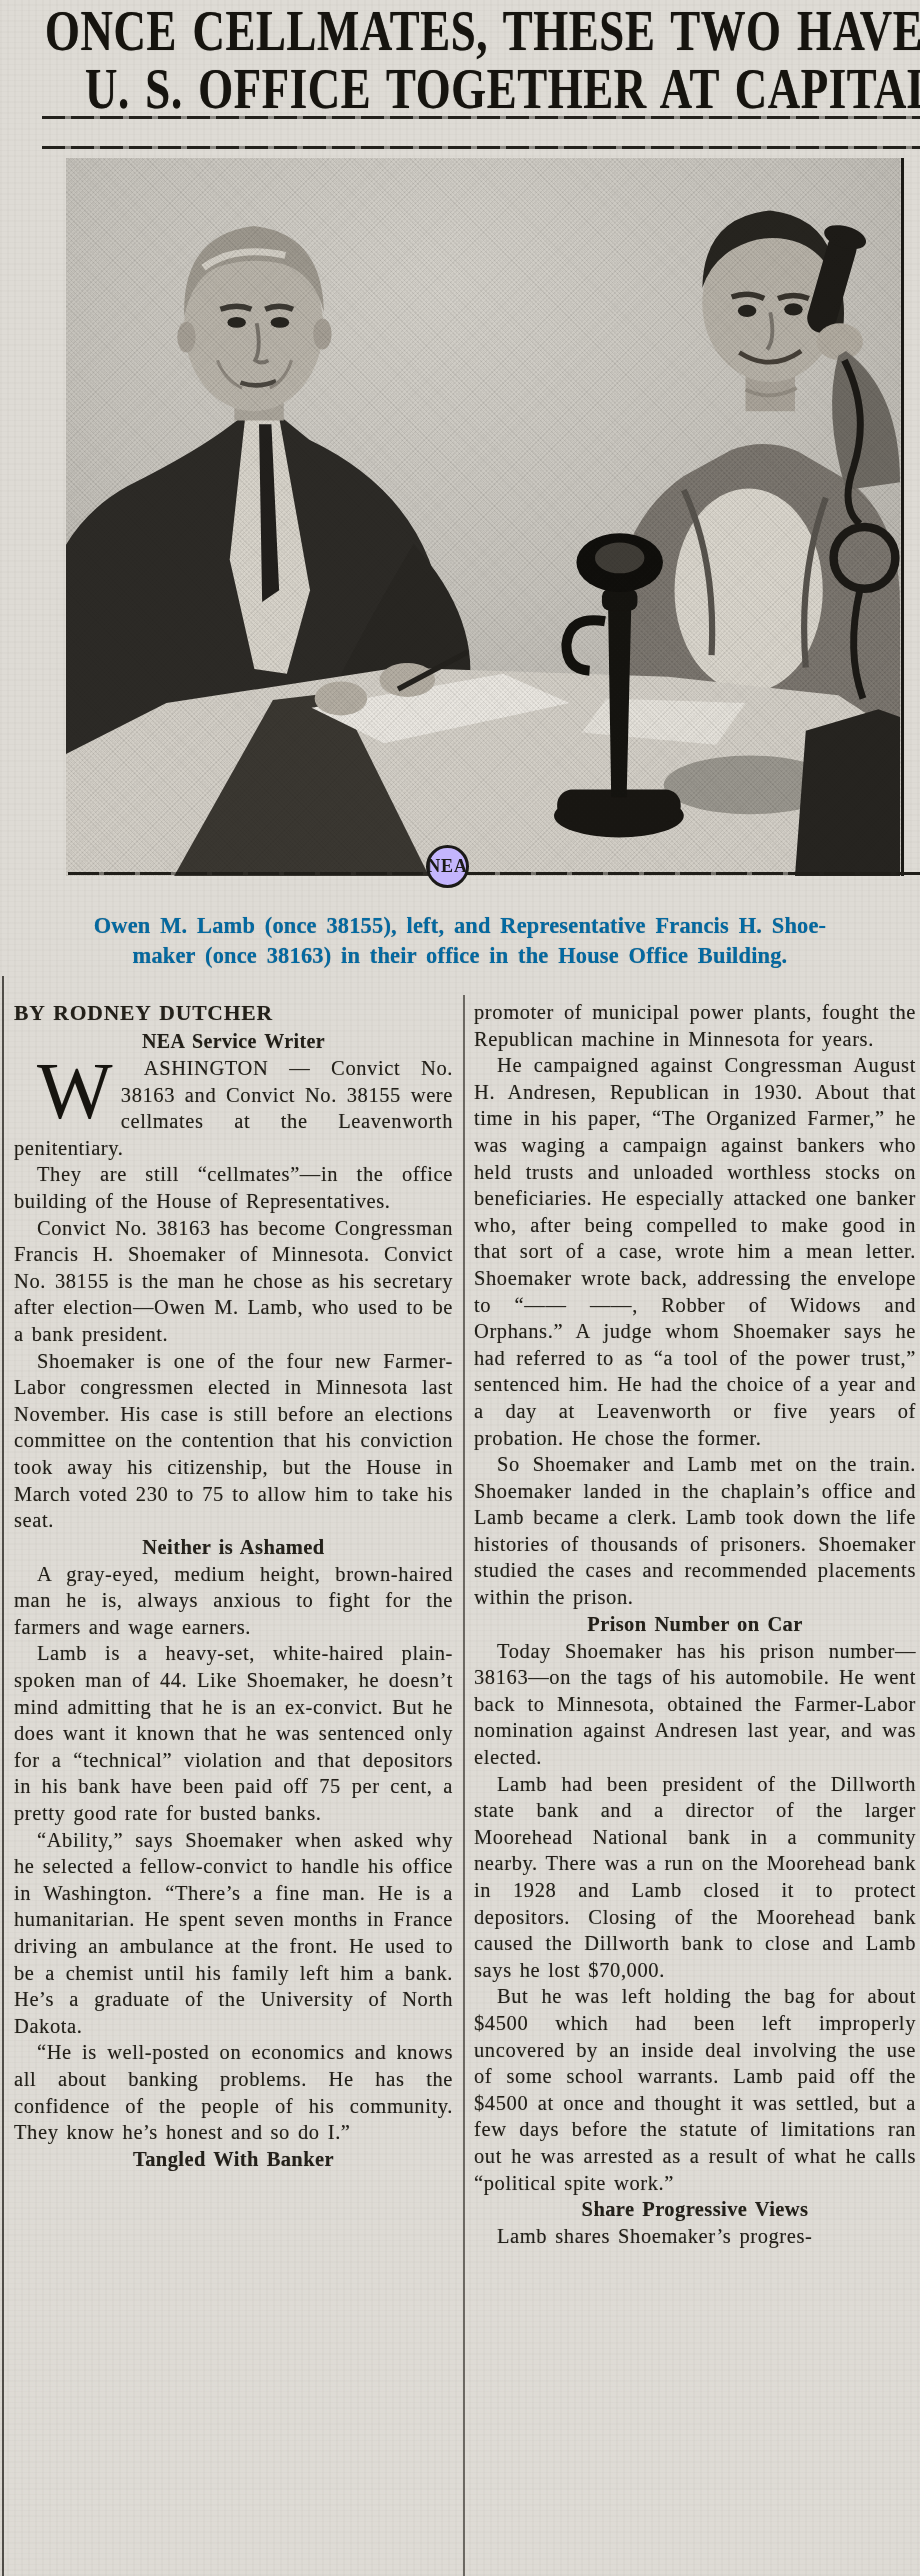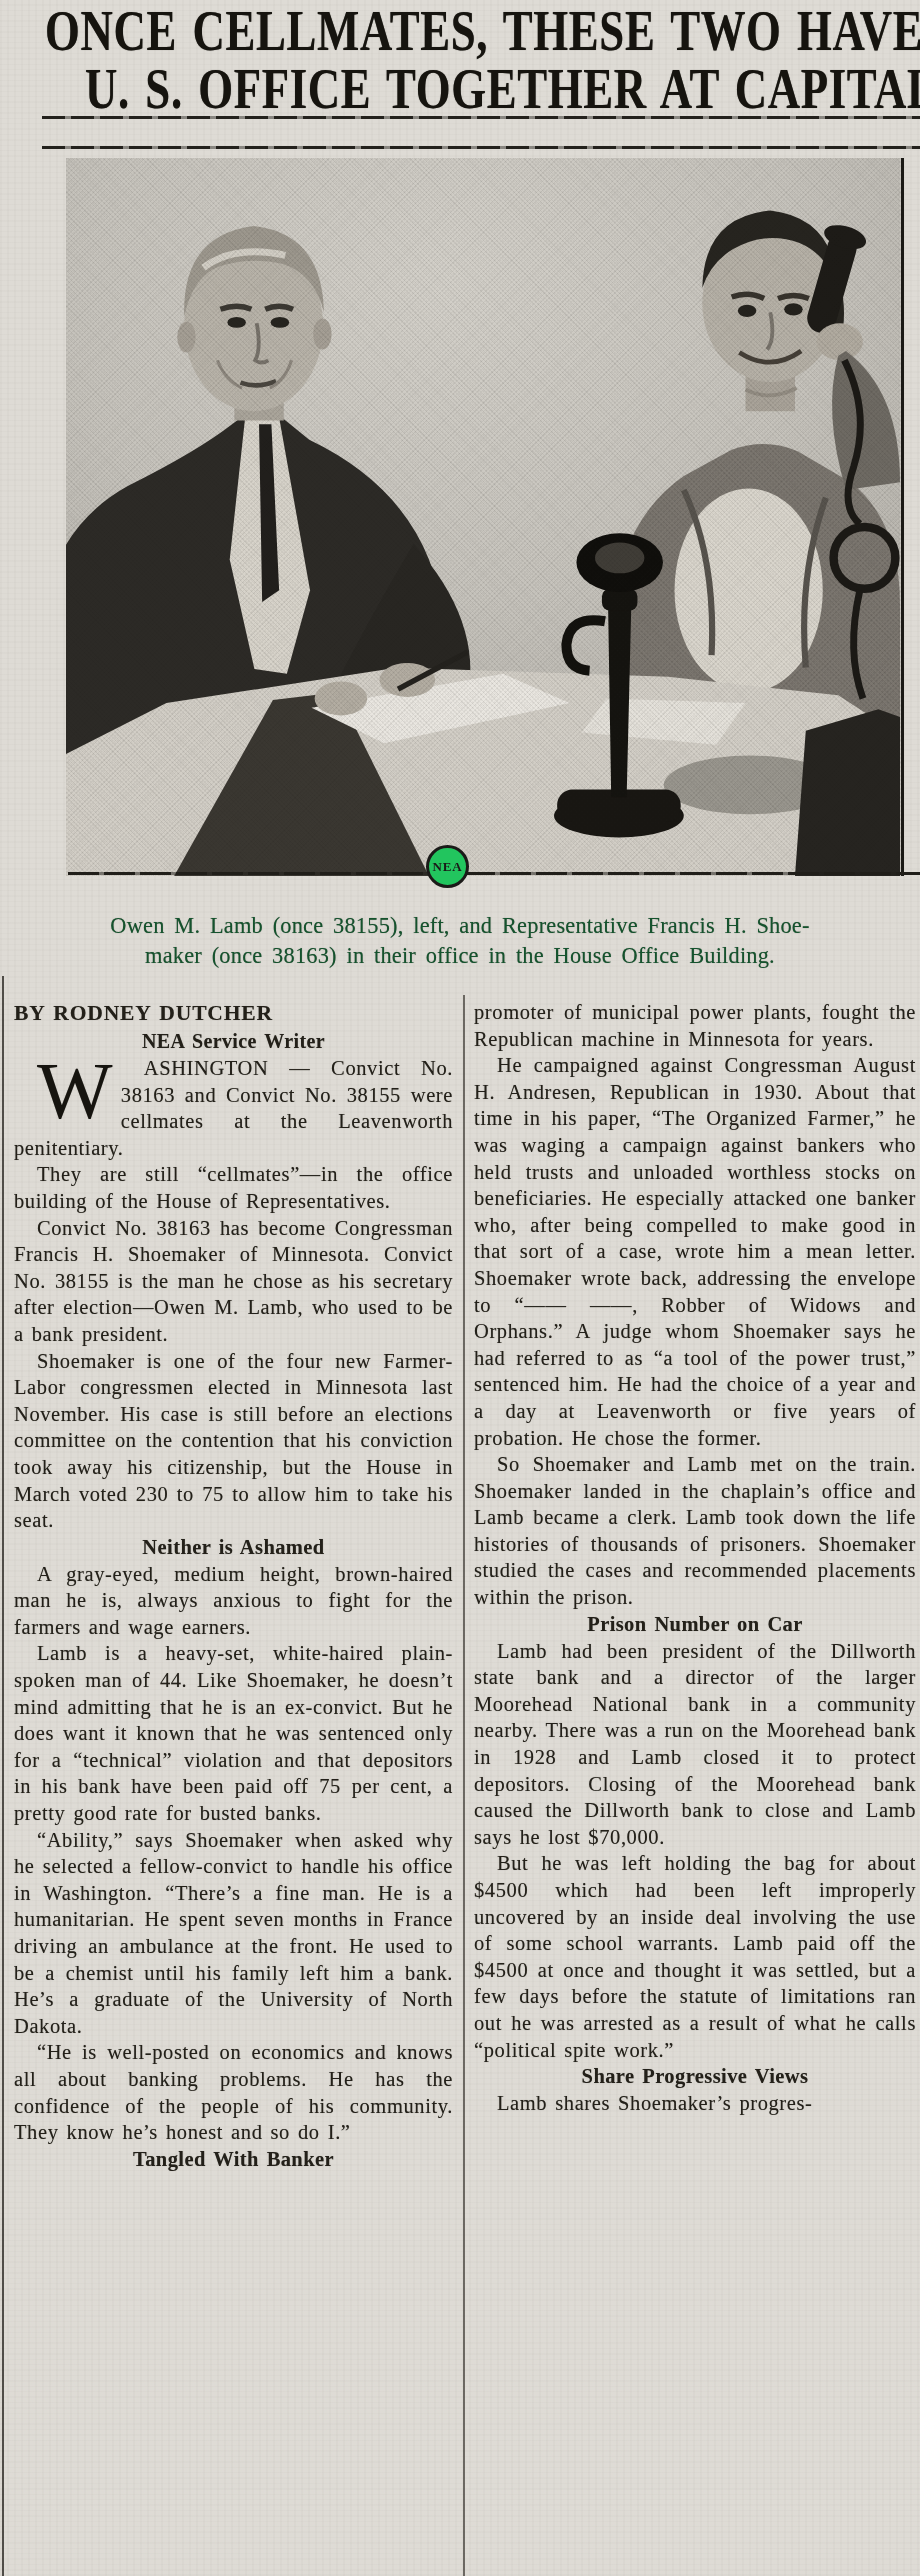--- a/index.html
+++ b/index.html
@@ -34,28 +34,28 @@
   .photo{position:absolute;left:66px;top:158px;width:838px;height:718px;
     background:#c8c5bf;border-right:3.9px solid #1b1a16;box-sizing:border-box;overflow:hidden;}
   .photo::after{content:'';position:absolute;inset:0;pointer-events:none;
     background:
       repeating-linear-gradient(45deg, rgba(25,23,19,.06) 0 0.8px, transparent 0.8px 3.1px),
       repeating-linear-gradient(-45deg, rgba(25,23,19,.05) 0 0.8px, transparent 0.8px 3.1px);}
   .photo svg{display:block;}
   .photo-bottom-rule{position:absolute;left:68px;top:872px;width:852px;height:3.1px;
     background:repeating-linear-gradient(90deg,#201e19 0 31px, rgba(32,30,25,.5) 31px 36px);}
   .nea-badge{position:absolute;left:426px;top:845px;width:43px;height:43px;border-radius:50%;
-    border:3.9px solid #1b1a18;background:#22c55e;box-sizing:border-box;z-index:3;
+    border:3.9px solid #1b1a18;background:#c4b5fd;box-sizing:border-box;z-index:3;
     display:flex;align-items:center;justify-content:center;
-    font-weight:bold;font-size:13px;letter-spacing:0.8px;color:#1b1a18;}
+    font-weight:bold;font-size:18px;letter-spacing:0.8px;color:#1b1a18;}
 
   
   .caption{position:absolute;top:911px;left:0;width:920px;text-align:center;
-    font-weight:normal;font-size:22.4px;line-height:30px;letter-spacing:0.2px;word-spacing:3.9px;
-    color:#14532d;text-shadow:0 0 0.8px rgba(27,25,21,.45);}
+    font-weight:bold;font-size:22.4px;line-height:30px;letter-spacing:0.2px;word-spacing:3.9px;
+    color:#0369a1;text-shadow:0 0 0.8px rgba(27,25,21,.45);}
 
   
   .left-rule{position:absolute;left:1.5px;top:976px;bottom:0;width:2.3px;background:rgba(44,41,36,.8);}
   .col-divider{position:absolute;left:463px;top:995px;bottom:0;width:1.5px;background:rgba(48,45,39,.65);}
   .body-cols{position:absolute;left:14px;top:999px;bottom:0;width:902px;}
   .col{position:absolute;top:0;bottom:0;overflow:hidden;text-align:justify;
     font-size:20.5px;line-height:26.6px;letter-spacing:0.6px;word-spacing:2.3px;
     color:#232019;text-shadow:0 0 0.8px rgba(30,28,22,.35);}
   .col-left{left:0;width:439px;}
   .col-right{left:460px;width:442px;}
@@ -194,20 +194,21 @@
         <p class="para">“He is well-posted on economics and knows all about banking problems. He has the confidence of the people of his community. They know he’s honest and so do I.”</p>
         <h3 class="subhead">Tangled With Banker</h3>
       </div>
   </div>
   <div class="col col-right">
     <div>
         <p class="para noindent">promoter of municipal power plants, fought the Republican machine in Minnesota for years.</p>
         <p class="para">He campaigned against Congressman August H. Andresen, Republican in 1930. About that time in his paper, “The Organized Farmer,” he was waging a campaign against bankers who held trusts and unloaded worthless stocks on beneficiaries. He especially attacked one banker who, after being compelled to make good in that sort of a case, wrote him a mean letter. Shoemaker wrote back, addressing the envelope to “—— ——, Robber of Widows and Orphans.” A judge whom Shoemaker says he had referred to as “a tool of the power trust,” sentenced him. He had the choice of a year and a day at Leavenworth or five years of probation. He chose the former.</p>
         <p class="para">So Shoemaker and Lamb met on the train. Shoemaker landed in the chaplain’s office and Lamb became a clerk. Lamb took down the life histories of thousands of prisoners. Shoemaker studied the cases and recommended placements within the prison.</p>
         <h3 class="subhead">Prison Number on Car</h3>
+        <p class="para">Today Shoemaker has his prison number—38163—on the tags of his automobile. He went back to Minnesota, obtained the Farmer-Labor nomination against Andresen last year, and was elected.</p>
         <p class="para">Lamb had been president of the Dillworth state bank and a director of the larger Moorehead National bank in a community nearby. There was a run on the Moorehead bank in 1928 and Lamb closed it to protect depositors. Closing of the Moorehead bank caused the Dillworth bank to close and Lamb says he lost $70,000.</p>
         <p class="para">But he was left holding the bag for about $4500 which had been left improperly uncovered by an inside deal involving the use of some school warrants. Lamb paid off the $4500 at once and thought it was settled, but a few days before the statute of limitations ran out he was arrested as a result of what he calls “political spite work.”</p>
         <h3 class="subhead">Share Progressive Views</h3>
         <p class="para">Lamb shares Shoemaker’s progres-</p>
       </div>
   </div>
 </div>
 
 
 </body></html>

